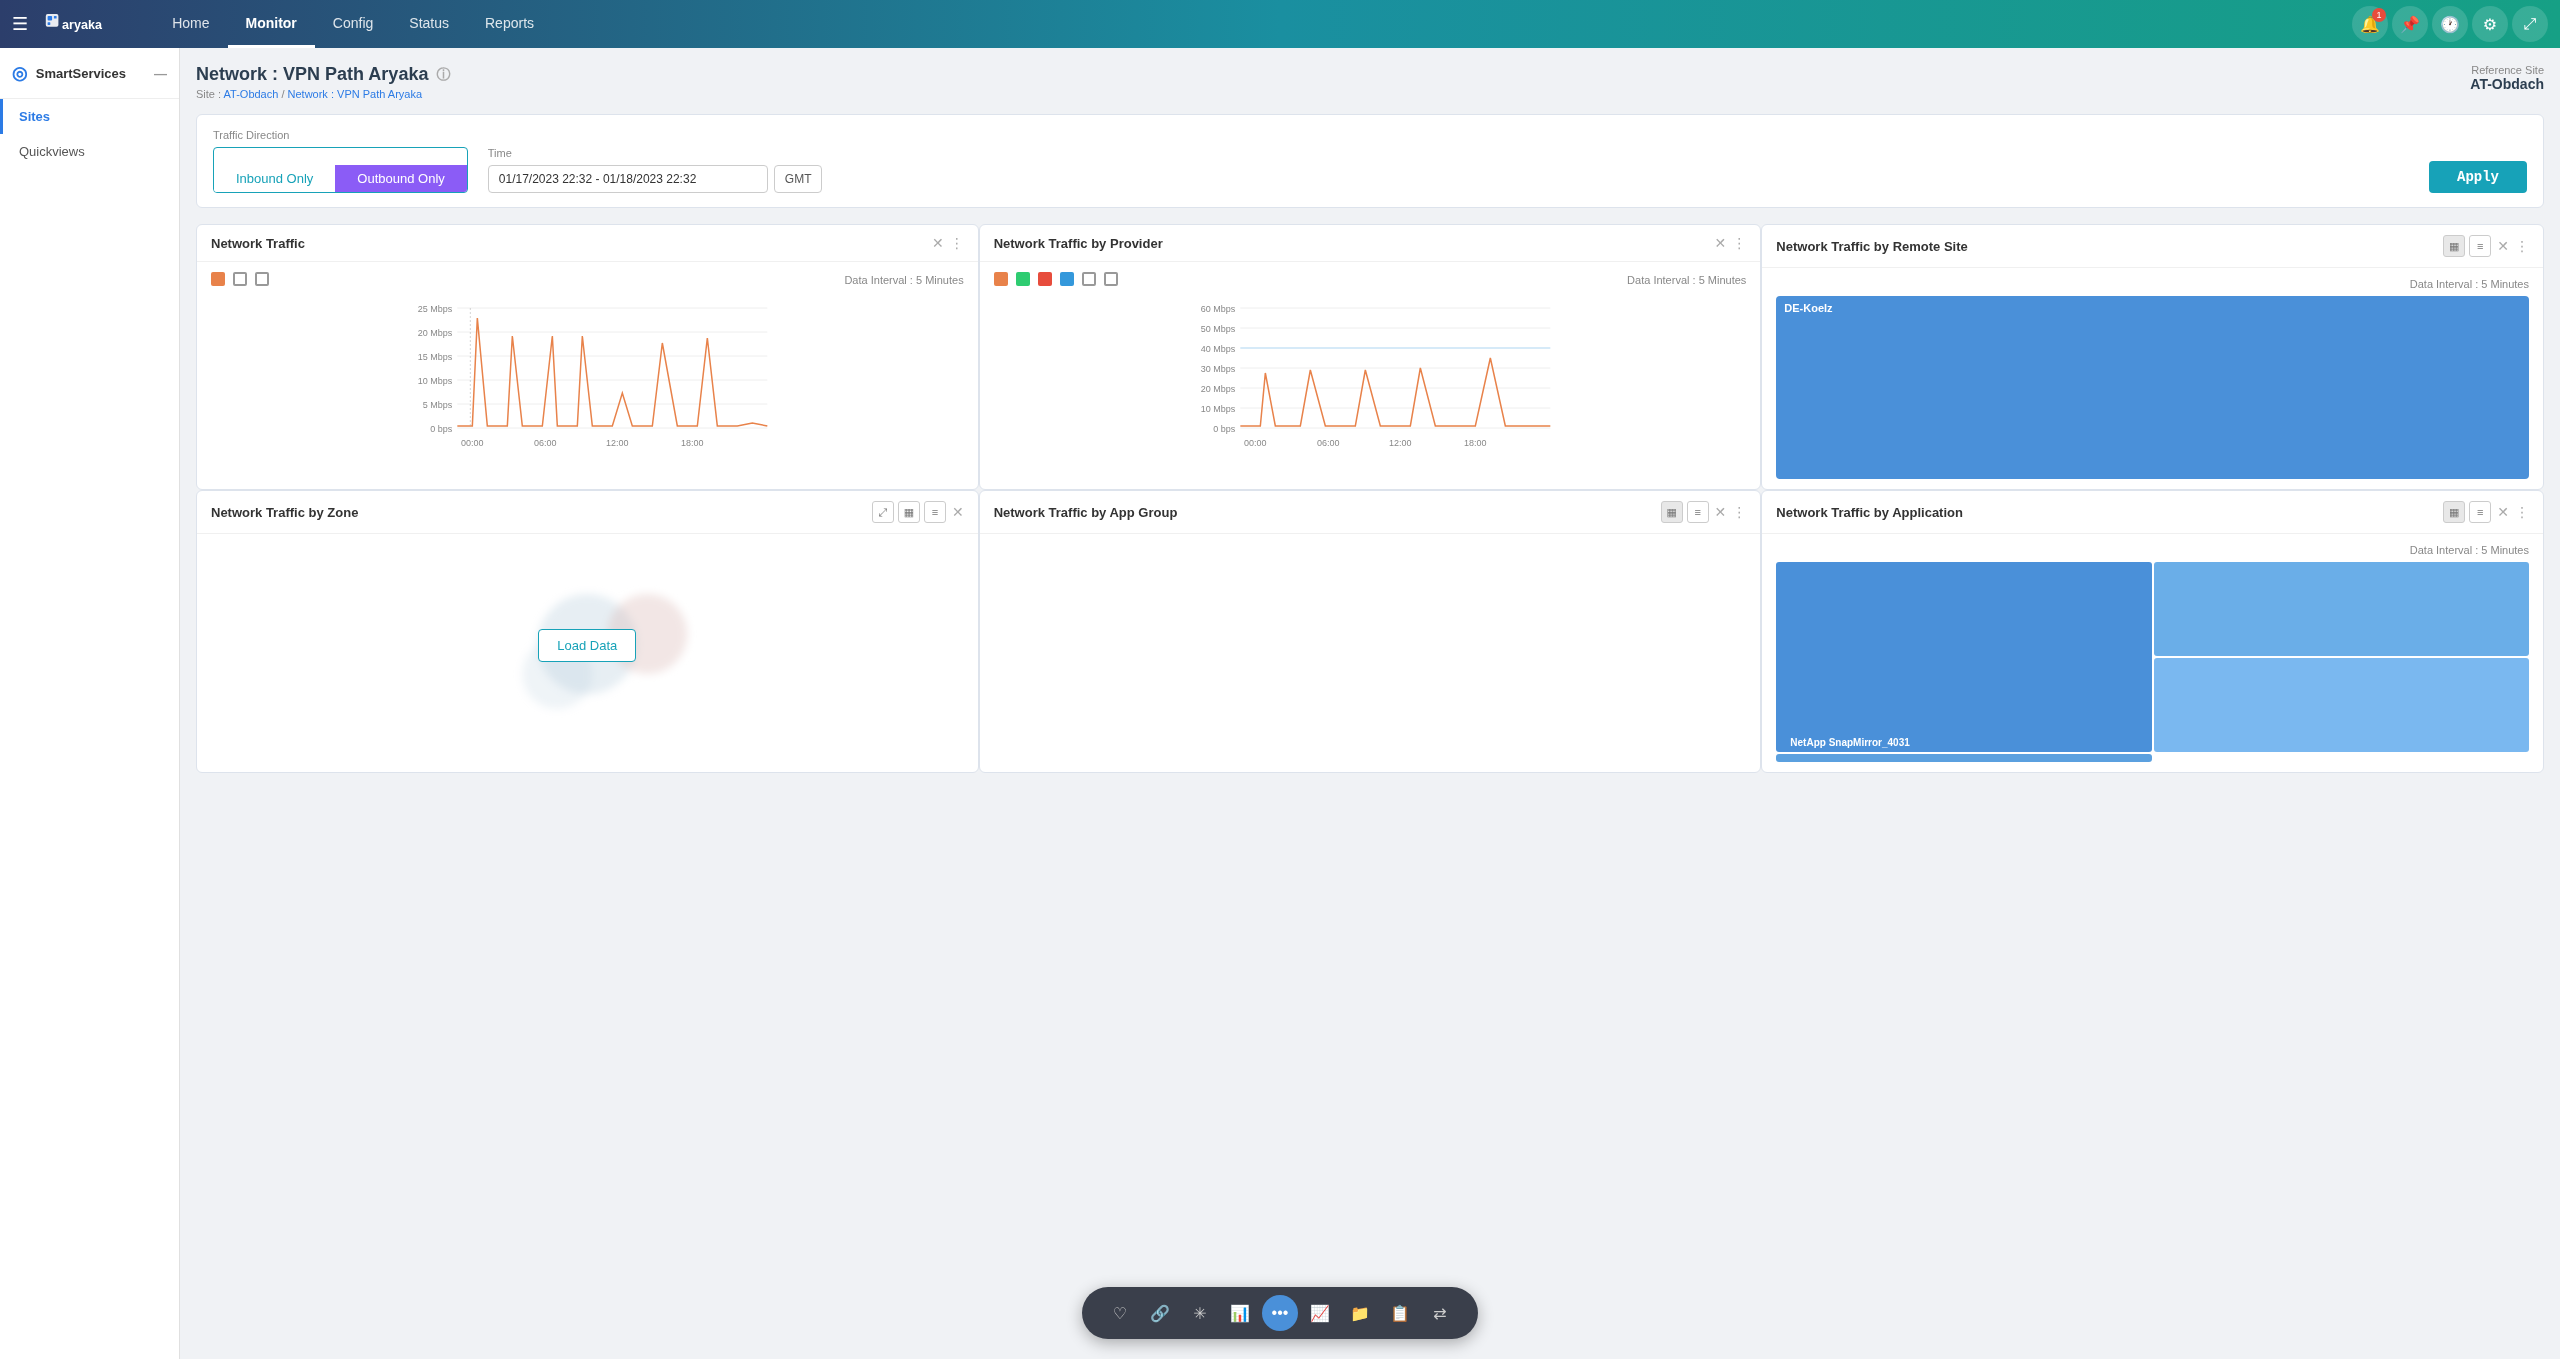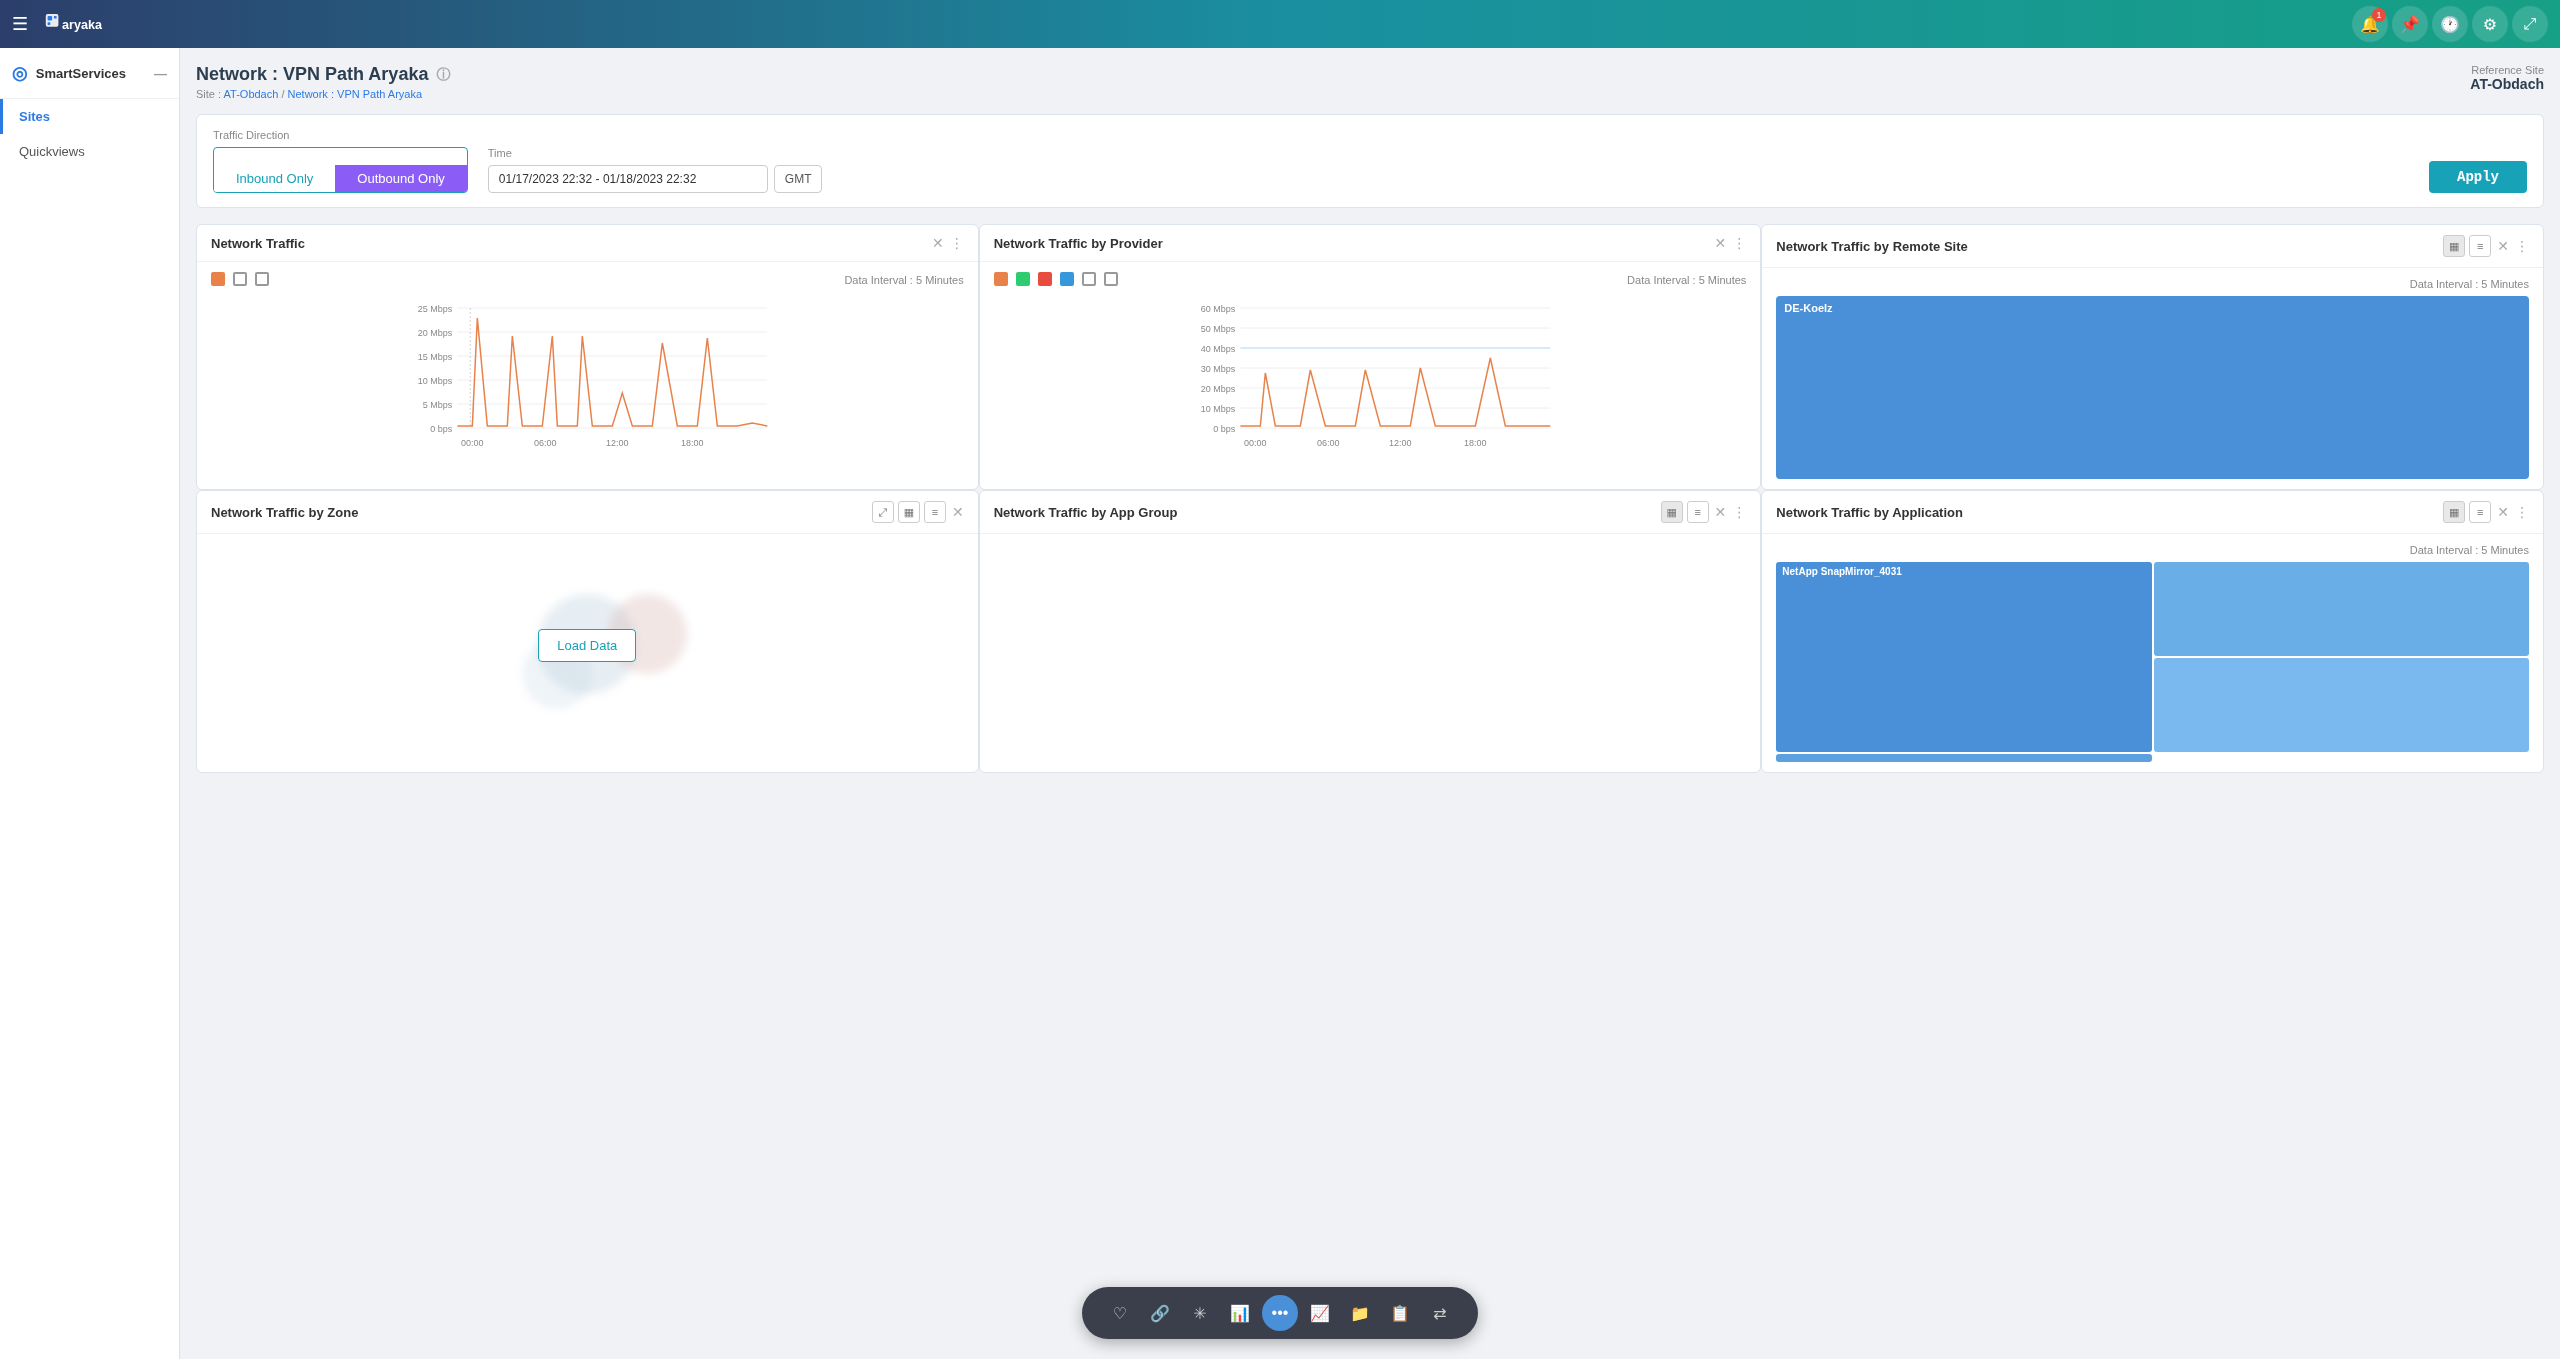--- a/index.html
+++ b/index.html
@@ -146,39 +146,46 @@
     }
     .toolbar-btn {
       width: 36px; height: 36px; border-radius: 50%; display: flex; align-items: center;
       justify-content: center; cursor: pointer; color: #ccc; font-size: 16px;
       background: transparent;
     }
     .toolbar-btn.active { background: #4a90d9; color: white; }
 
     
     .treemap { display: grid; grid-template-columns: 1fr 1fr; grid-template-rows: 1fr 1fr; gap: 2px; height: 200px; }
-    .treemap-cell { border-radius: 3px; display: flex; align-items: flex-start; padding: 4px 6px; font-size: 10px; color: white; font-weight: bold; overflow: hidden; }
+    .treemap-cell { border-radius: 3px; display: flex; align-items: flex-end; padding: 4px 14px; font-size: 10px; color: white; font-weight: bold; overflow: hidden; }
     .treemap-cell.large { grid-row: span 2; }
 
     
     .app-group-empty { height: 180px; display: flex; align-items: center; justify-content: center; color: #ccc; font-size: 13px; }
   </style>
 </head>
 <body>
 
 <nav class="topnav">
   <div class="topnav-hamburger">☰</div>
   <div class="topnav-logo">
     <svg viewBox="0 0 100 30" fill="white">
       <rect x="2" y="4" width="14" height="14" rx="2" fill="white" opacity="0.9"></rect>
       <rect x="4" y="6" width="5" height="5" rx="1" fill="#2c7be5"></rect>
       <rect x="11" y="6" width="3" height="3" rx="0.5" fill="#2c7be5"></rect>
       <rect x="4" y="13" width="3" height="3" rx="0.5" fill="#2c7be5"></rect>
       <text x="20" y="20" font-size="14" font-weight="bold" fill="white" font-family="Arial">aryaka</text>
     </svg>
+  </div>
+  <div class="topnav-links">
+    <div class="topnav-link">Home</div>
+    <div class="topnav-link active">Monitor</div>
+    <div class="topnav-link">Config</div>
+    <div class="topnav-link">Status</div>
+    <div class="topnav-link">Reports</div>
   </div>
   <div class="topnav-icons">
     <div class="topnav-icon-btn">
       🔔<span class="badge">1</span>
     </div>
     <div class="topnav-icon-btn">📌</div>
     <div class="topnav-icon-btn">🕐</div>
     <div class="topnav-icon-btn">⚙</div>
     <div class="topnav-icon-btn">⤢</div>
   </div>

